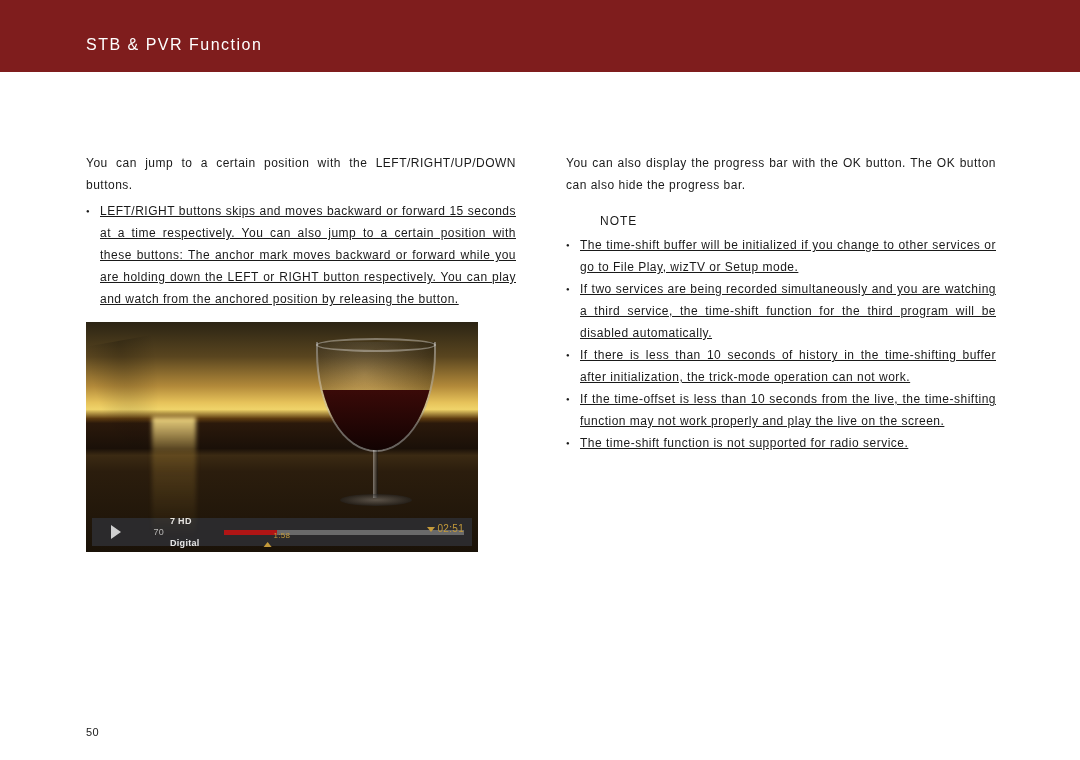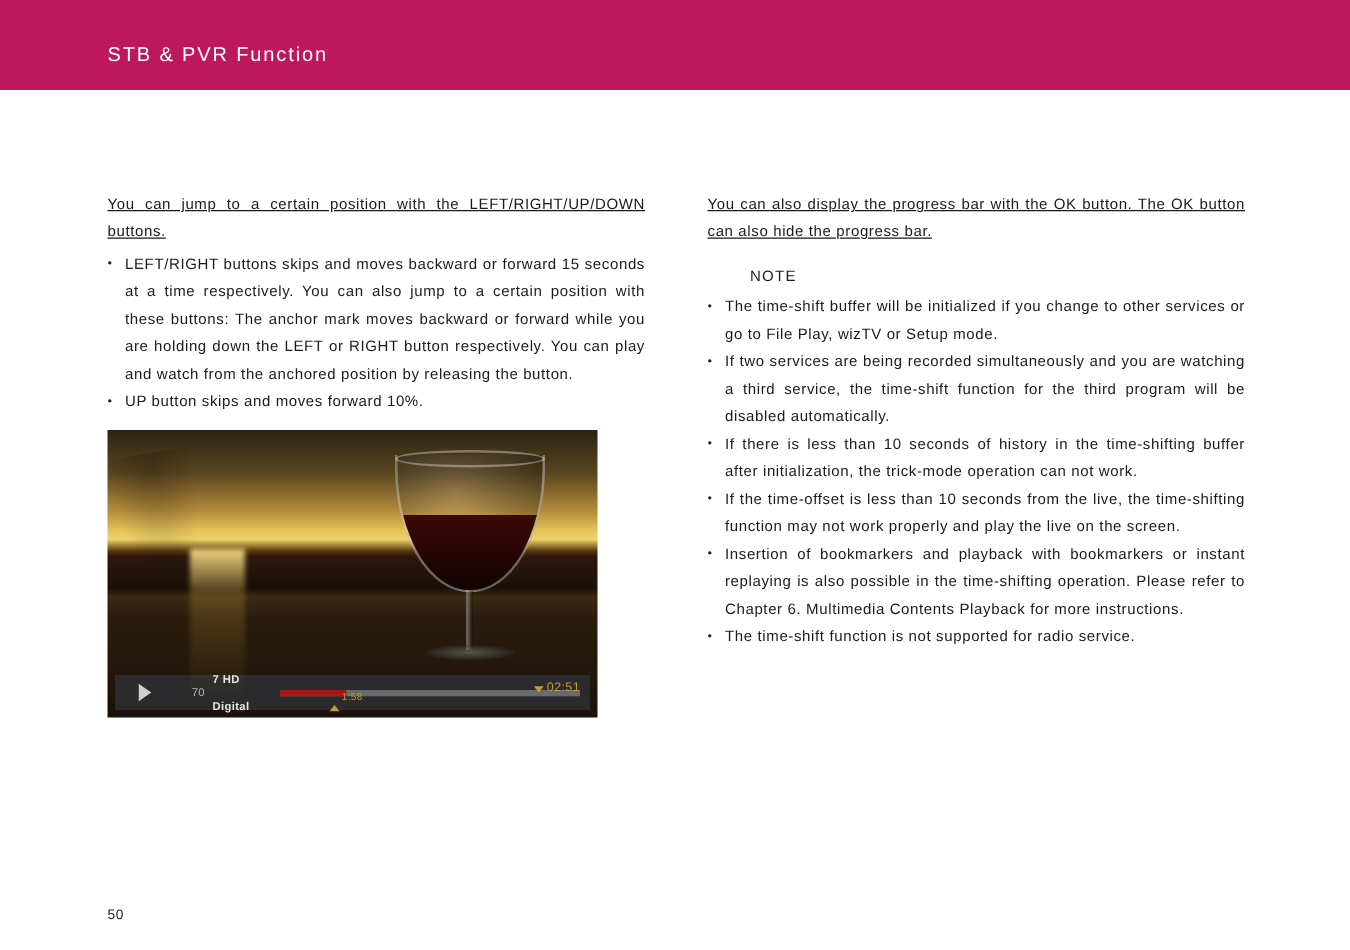--- a/index.html
+++ b/index.html
@@ -6,21 +6,21 @@
   body {
     width: 1080px;
     height: 760px;
     background: #ffffff;
     font-family: Arial, Helvetica, sans-serif;
     overflow: hidden;
   }
   .header-bar {
     width: 100%;
     height: 72px;
-    background: #be185d;
+    background: #7f1d1d;
     padding-left: 86px;
     display: flex;
     align-items: flex-end;
     padding-bottom: 18px;
   }
   .header-title {
     color: #ffffff;
     font-size: 16px;
     letter-spacing: 1.5px;
     font-weight: 400;
@@ -30,26 +30,27 @@
     display: flex;
     gap: 50px;
   }
   .col {
     width: 430px;
     font-size: 12px;
     line-height: 22px;
     color: #1a1a1a;
     letter-spacing: 0.5px;
   }
-  .para { margin-bottom: 4px; text-align: justify; text-justify: inter-word; text-decoration: underline; }
+  .para { margin-bottom: 4px; text-align: justify; text-justify: inter-word; }
   ul { list-style: none; padding-left: 0; margin-bottom: 4px; }
   ul li {
     position: relative;
     padding-left: 14px;
     text-align: justify;
+    text-decoration: underline;
   }
   ul li::before {
     content: "\25CF";
     position: absolute;
     left: 0;
     top: 0;
     font-size: 6px;
     line-height: 22px;
   }
   .note-heading { margin-top: 14px; margin-bottom: 2px; letter-spacing: 1px; margin-left: 34px; }
@@ -225,21 +226,20 @@
 <div class="header-bar">
   <div class="header-title">STB &amp; PVR Function</div>
 </div>
 
 <div class="page-body">
 
   <div class="col">
     <p class="para">You can jump to a certain position with the LEFT/RIGHT/UP/DOWN buttons.</p>
     <ul>
       <li>LEFT/RIGHT buttons skips and moves backward or forward 15 seconds at a time respectively. You can also jump to a certain position with these buttons: The anchor mark moves backward or forward while you are holding down the LEFT or RIGHT button respectively. You can play and watch from the anchored position by releasing the button.</li>
-      <li>UP button skips and moves forward 10%.</li>
     </ul>
 
     <div class="screenshot">
       <div class="glass">
         <div class="bowl">
             <div class="wine"></div>
           </div>
         <div class="rim"></div>
         <div class="stem"></div>
         <div class="base"></div>
@@ -267,20 +267,19 @@
   </div>
 
   <div class="col">
     <p class="para">You can also display the progress bar with the OK button. The OK button can also hide the progress bar.</p>
     <p class="note-heading">NOTE</p>
     <ul>
       <li>The time-shift buffer will be initialized if you change to other services or go to File Play, wizTV or Setup mode.</li>
       <li>If two services are being recorded simultaneously and you are watching a third service, the time-shift function for the third program will be disabled automatically.</li>
       <li>If there is less than 10 seconds of history in the time-shifting buffer after initialization, the trick-mode operation can not work.</li>
       <li>If the time-offset is less than 10 seconds from the live, the time-shifting function may not work properly and play the live on the screen.</li>
-      <li>Insertion of bookmarkers and playback with bookmarkers or instant replaying is also possible in the time-shifting operation. Please refer to Chapter 6. Multimedia Contents Playback for more instructions.</li>
       <li>The time-shift function is not supported for radio service.</li>
     </ul>
   </div>
 
 </div>
 
 <div class="page-no">50</div>
 
 </body></html>

